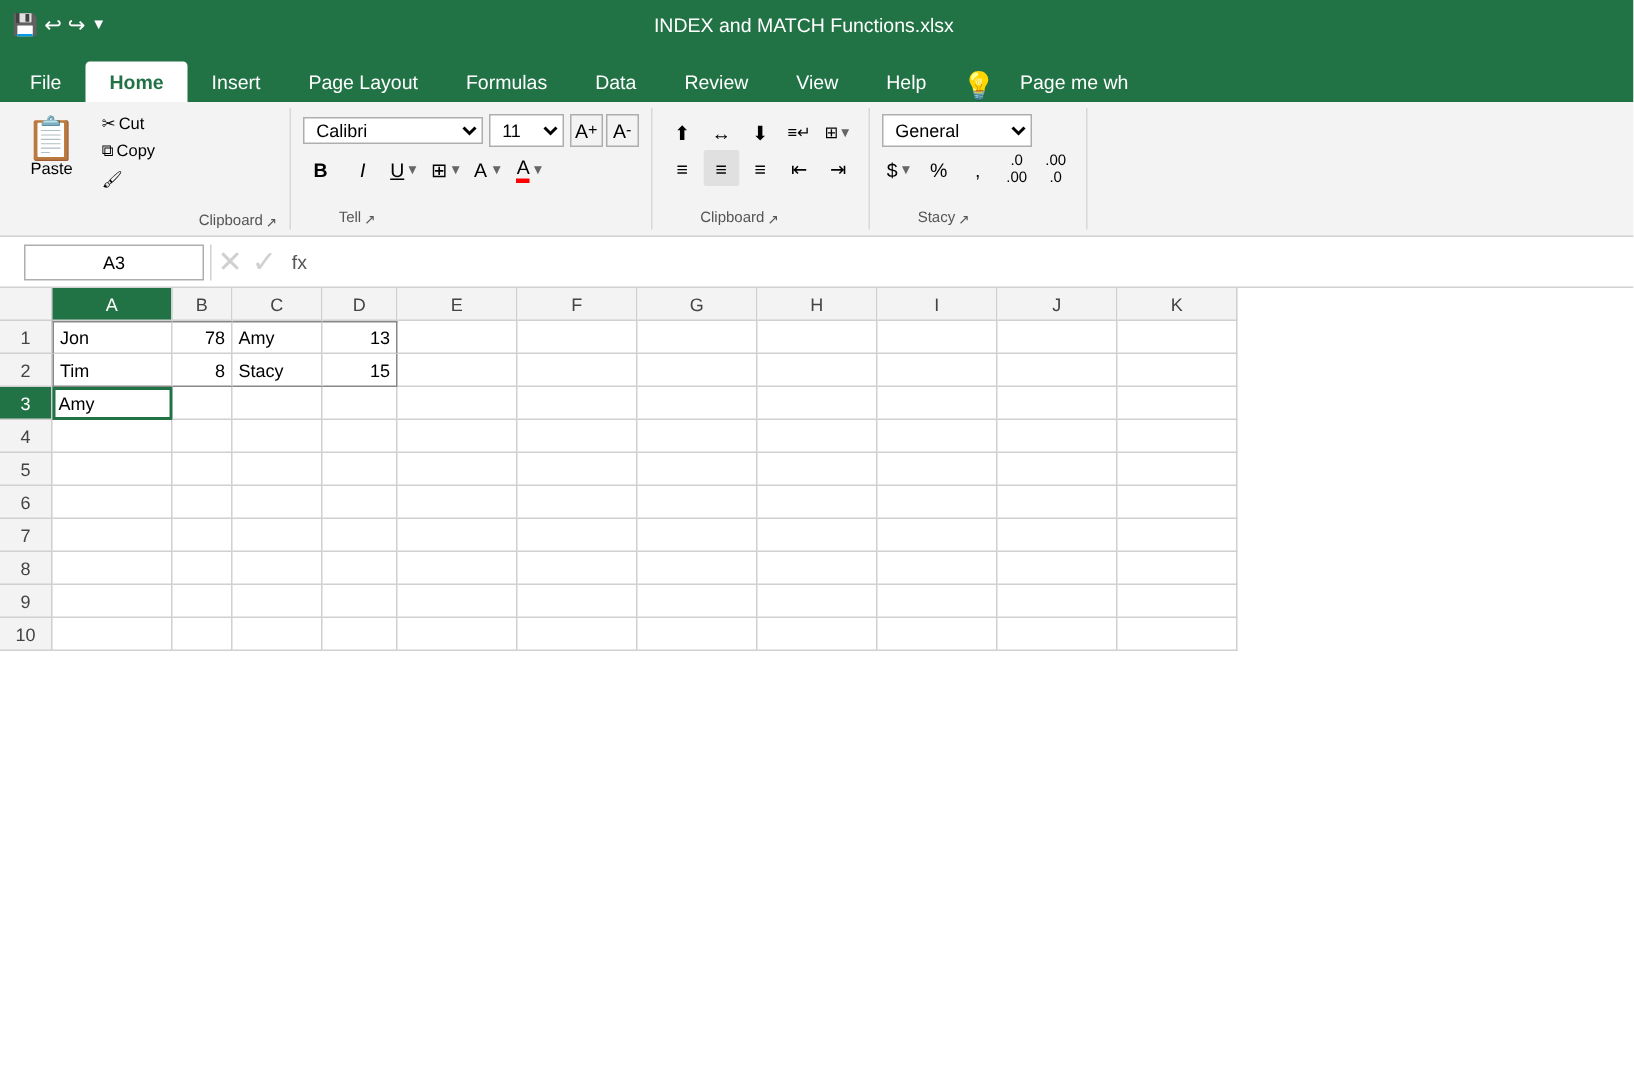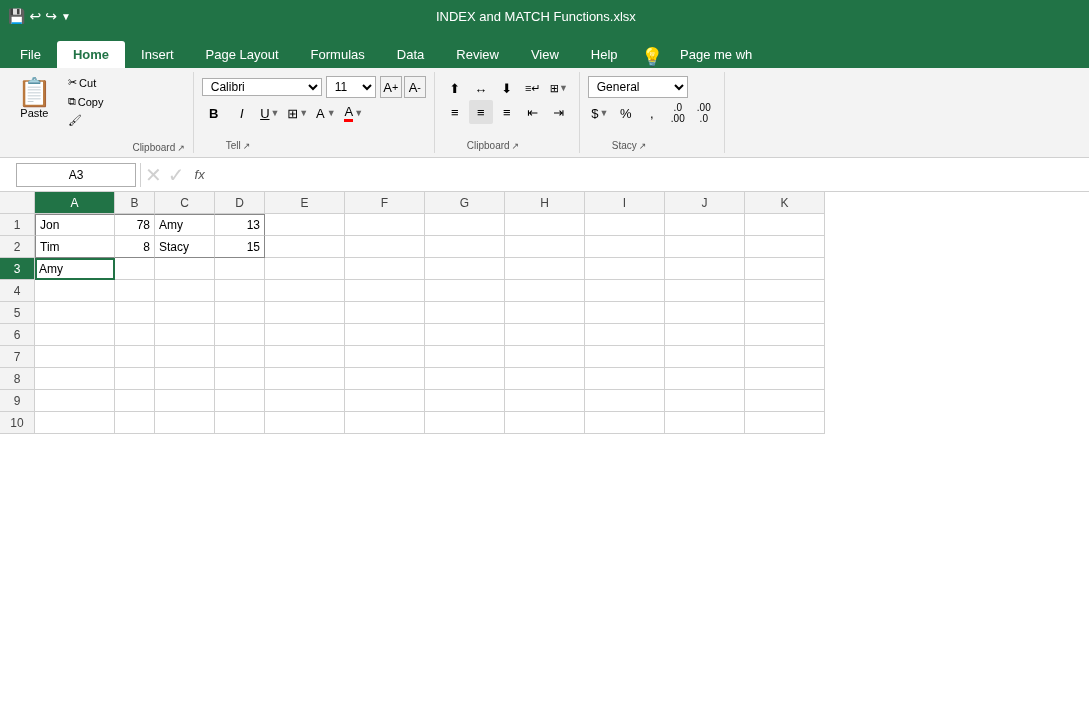--- a/index.html
+++ b/index.html
@@ -122,21 +122,21 @@
       align-items: center;
       height: 34px;
       border-bottom: 1px solid #d0d0d0;
       background: white;
       padding: 0 16px;
       gap: 4px;
     }
     #cell-ref {
       width: 120px; height: 24px; border: 1px solid #aeaeae; padding: 0 6px; font-size: 12px; text-align: center;
     }
-    #fx-label { font-size: 13px; font-style: italic; color: #555; padding: 0 4px; }
+    #fx-label { font-size: 13px; color: #555; padding: 0 4px; }
     #formula-input {
       flex: 1; height: 24px; border: none; outline: none; font-size: 13px; padding: 0 4px;
     }
 
     
     #spreadsheet { display: flex; flex-direction: column; flex: 1; overflow: hidden; }
 
     
     #col-headers { display: flex; position: sticky; top: 0; z-index: 10; }
     .corner-cell {

